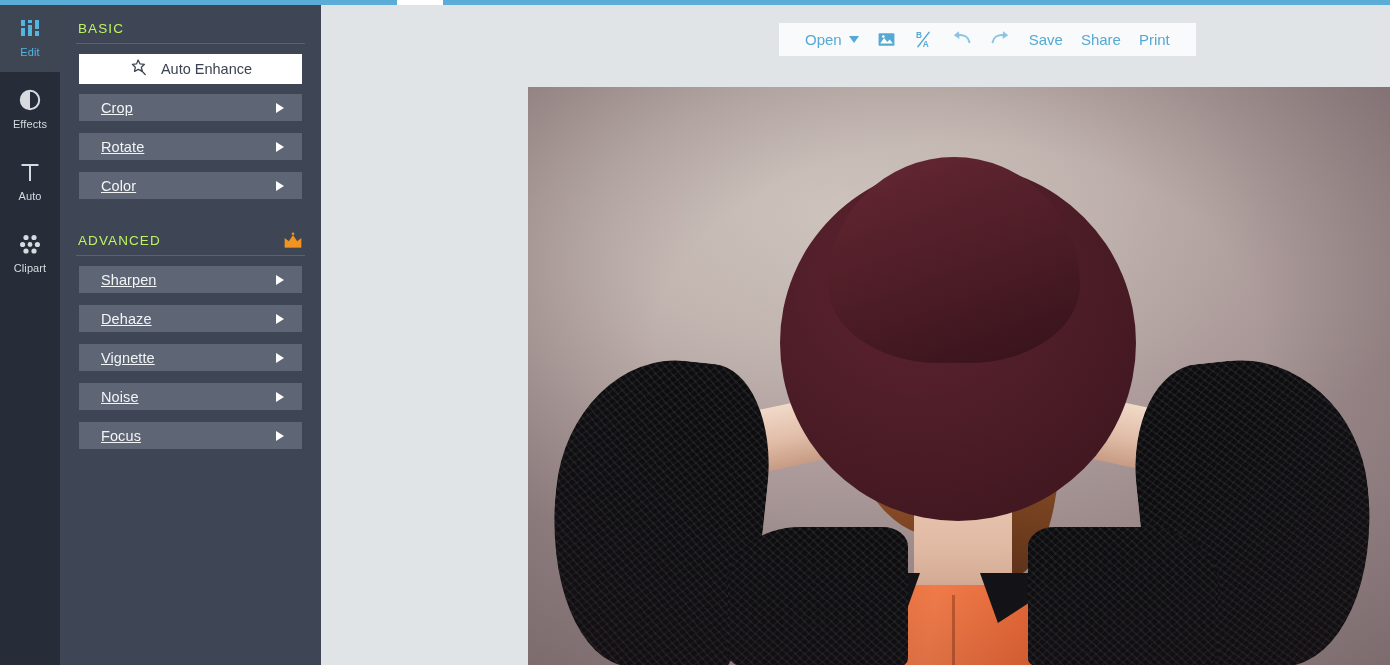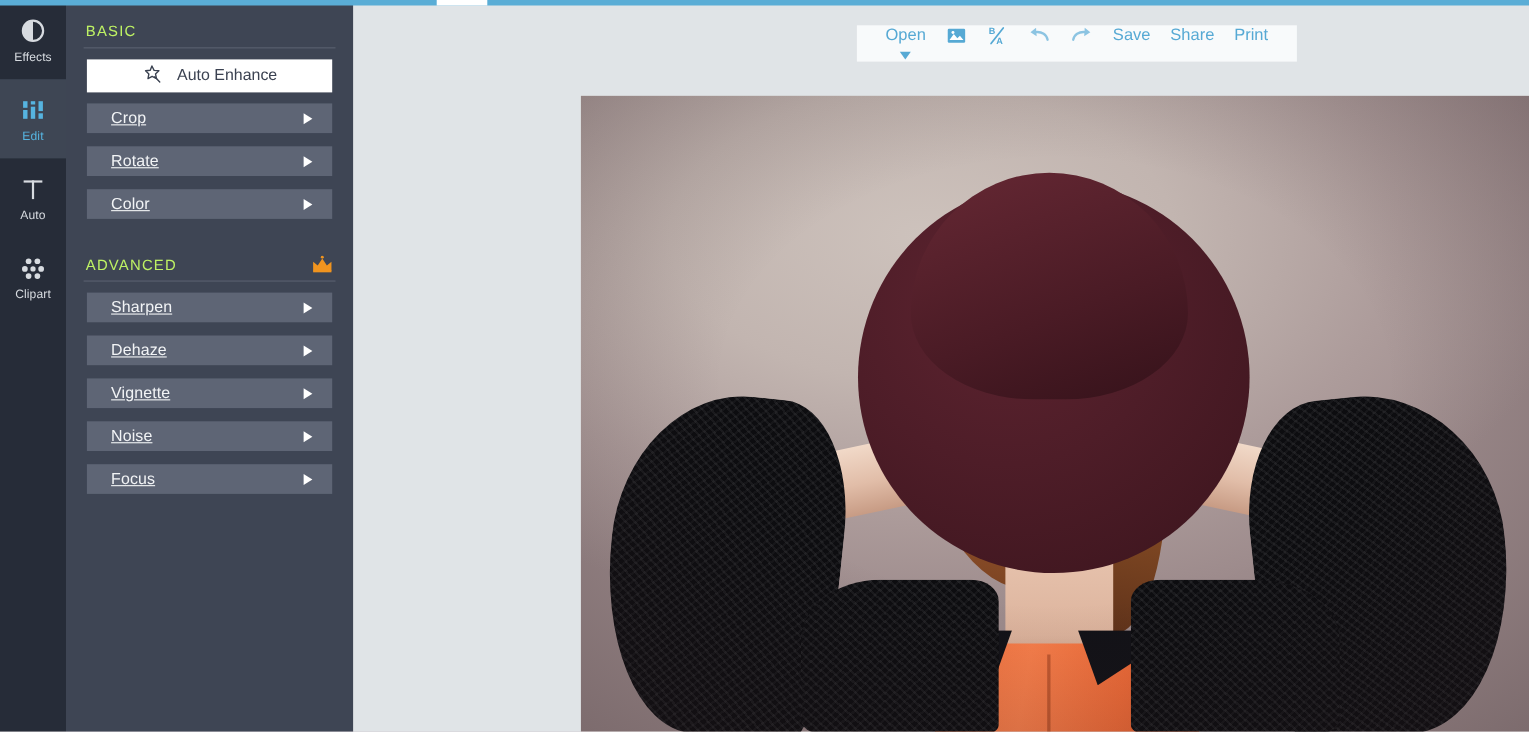--- a/index.html
+++ b/index.html
@@ -86,21 +86,21 @@
   
   #toolbar {
     position: absolute; left: 458px; top: 18px;
     height: 33px; display: flex; align-items: center;
     background: #f8fafb; padding: 0 17px; gap: 0;
     z-index: 15;
   }
   .tb-item {
     display: flex; align-items: center; gap: 7px;
     color: #56a9d4; font-size: 15px; cursor: pointer; user-select: none;
-    padding: 0 9px; height: 33px; flex-direction: column;
+    padding: 0 9px; height: 33px;
   }
   .tb-icon { display: flex; align-items: center; justify-content: center; }
   .tb-caret {
     width: 0; height: 0;
     border-top: 7px solid #56a9d4;
     border-left: 5.5px solid transparent;
     border-right: 5.5px solid transparent;
   }
 
   
@@ -231,42 +231,42 @@
 </style>
 </head>
 <body>
 
 <div id="top-strip">
   <div class="gap"></div>
 </div>
 
 <nav id="rail">
 
-  <div class="rail-item">
-    <span class="rail-icon">
-      <svg width="24" height="24" viewBox="0 0 24 24">
-        <circle cx="12" cy="12" r="9.2" fill="none" stroke="#d7dbe0" stroke-width="2"></circle>
-        <path d="M12 2.8 A9.2 9.2 0 0 0 12 21.2 Z" fill="#d7dbe0"></path>
-      </svg>
-    </span>
-    <span class="rail-label">Effects</span>
-  </div>
-
   <div class="rail-item active">
     <span class="rail-icon">
       <svg width="24" height="24" viewBox="0 0 24 24">
         <rect x="3" y="4" width="4" height="6" fill="#56b4e0"></rect>
         <rect x="3" y="12" width="4" height="8" fill="#56b4e0"></rect>
         <rect x="10" y="4" width="4" height="3" fill="#56b4e0"></rect>
         <rect x="10" y="9" width="4" height="11" fill="#56b4e0"></rect>
         <rect x="17" y="4" width="4" height="9" fill="#56b4e0"></rect>
         <rect x="17" y="15" width="4" height="5" fill="#56b4e0"></rect>
       </svg>
     </span>
     <span class="rail-label">Edit</span>
+  </div>
+
+  <div class="rail-item">
+    <span class="rail-icon">
+      <svg width="24" height="24" viewBox="0 0 24 24">
+        <circle cx="12" cy="12" r="9.2" fill="none" stroke="#d7dbe0" stroke-width="2"></circle>
+        <path d="M12 2.8 A9.2 9.2 0 0 0 12 21.2 Z" fill="#d7dbe0"></path>
+      </svg>
+    </span>
+    <span class="rail-label">Effects</span>
   </div>
 
   <div class="rail-item">
     <span class="rail-icon">
       <svg width="24" height="24" viewBox="0 0 24 24">
         <rect x="3.5" y="4" width="17" height="2" fill="#d7dbe0"></rect>
         <rect x="11" y="4" width="2" height="17" fill="#d7dbe0"></rect>
       </svg>
     </span>
     <span class="rail-label">Auto</span>

